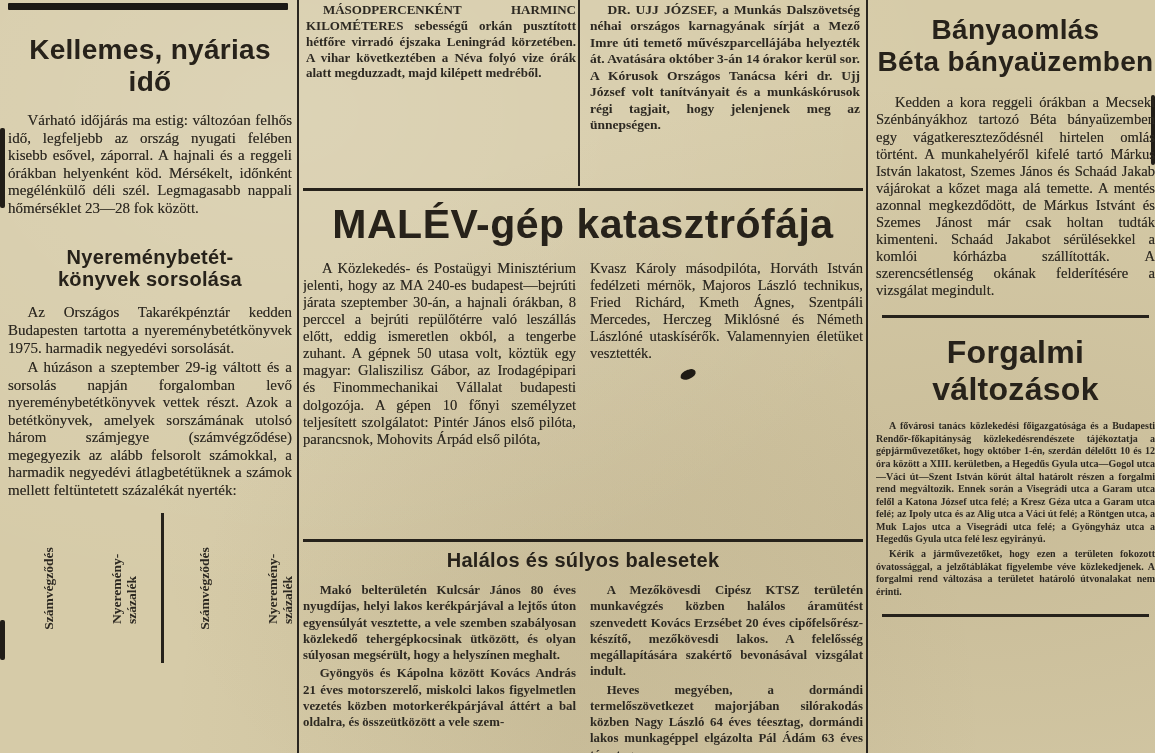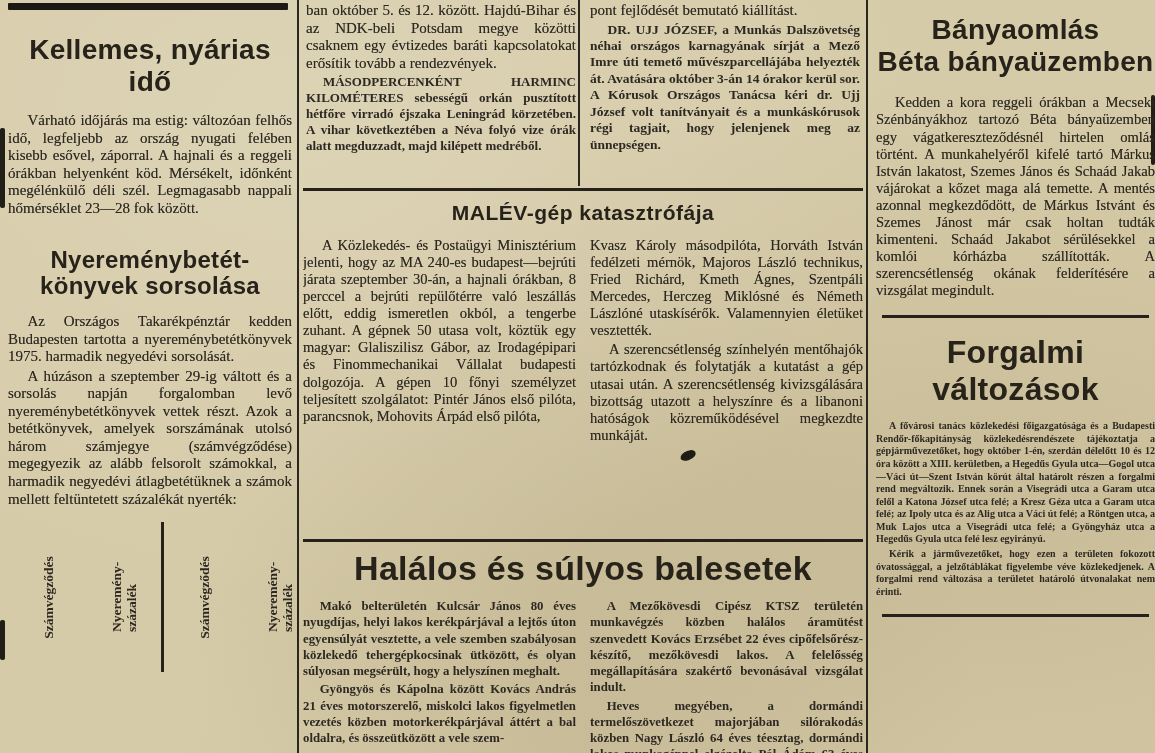--- a/index.html
+++ b/index.html
@@ -17,21 +17,21 @@
   .serif-body p{margin:0 0 2px 0;}
   p.ind{text-indent:1.3em;}
   p.small{font-size:13px;font-weight:bold;line-height:1.22;text-shadow:none;}
   .headline{font-family:"Liberation Sans", sans-serif;font-weight:bold;color:#27221a;text-align:center;letter-spacing:.3px;}
   .pre{white-space:pre-line;}
 
   
   .col-left{position:absolute;left:8px;top:0;width:284px;}
   .topbar{height:7px;background:#1c1915;margin:3px 4px 24px 0;border-radius:1px;}
   .h-weather{font-size:28px;margin:0 0 14px 0;}
-  .h-lottery{font-size:24px;line-height:1.08;margin:30px 0 14px 0;}
+  .h-lottery{font-size:20px;line-height:1.08;margin:30px 0 14px 0;}
   .rot-table{display:flex;align-items:stretch;height:150px;margin-top:14px;}
   .rcell{flex:1;display:flex;align-items:center;justify-content:center;overflow:visible;}
   .rcell.divided{border-left:3px solid #26221b;}
   .rot{transform:rotate(-90deg);transform-origin:center;font-weight:bold;font-size:13.5px;line-height:1.1;white-space:pre-line;width:max-content;text-align:left;}
 
   
   .vrule{position:absolute;top:0;width:2px;background:#2a2620;}
   .vr1{left:297px;height:753px;}
   .vr2{left:578px;height:186px;}
   .vr3{left:866px;height:753px;}
@@ -40,29 +40,29 @@
   .mid-top{position:absolute;left:306px;top:2px;width:556px;height:182px;display:flex;overflow:hidden;}
   .mid-top .c{width:270px;overflow:hidden;}
   .mid-top .c + .c{margin-left:14px;}
 
   .hrule{position:absolute;left:303px;width:560px;height:3px;background:#26221b;}
   .hr-malev{top:188px;}
   .hr-acc{top:539px;}
 
   
   .malev{position:absolute;left:303px;top:197px;width:560px;height:340px;overflow:hidden;}
-  .h-malev{font-size:21px;margin:4px 0 12px 0;letter-spacing:.5px;}
+  .h-malev{font-size:41px;margin:4px 0 12px 0;letter-spacing:.5px;}
   .twocol{display:flex;}
   .twocol .c{width:273px;overflow:hidden;}
   .twocol .c + .c{margin-left:14px;}
   .end-ornament{display:inline-block;width:16px;height:9px;background:#1f1b15;border-radius:60% 40% 55% 45%;transform:rotate(-18deg);margin-left:90px;vertical-align:middle;}
 
   
   .accidents{position:absolute;left:303px;top:547px;width:560px;height:206px;overflow:hidden;}
-  .h-acc{font-size:34px;margin:2px 0 10px 0;}
+  .h-acc{font-size:20px;margin:2px 0 10px 0;}
   .acc-body p{font-size:12.8px;font-weight:bold;line-height:1.27;text-shadow:none;}
 
   
   .col-right{position:absolute;left:876px;top:0;width:279px;height:753px;overflow:hidden;}
   .h-mine{font-size:28px;line-height:1.15;margin:14px 0 16px 0;}
   .h-traffic{font-size:32px;margin:16px 0 12px 0;}
   .rule-right{height:3px;background:#26221b;margin:16px 6px 0 6px;}
   .traffic-body p{font-size:10px;font-weight:bold;line-height:1.26;text-shadow:none;}
 
   
@@ -117,52 +117,49 @@
         <div class="rcell">
           <span class="rot pre">Nyeremény-
 százalék</span>
         </div>
       </div>
     </div>
   </div>
 
   <div class="mid-top">
     <div class="c serif-body">
-      <p>ban október 5. és 12. között. Hajdú-Bihar és az NDK-beli Potsdam megye közötti csaknem egy évtizedes baráti kapcsolatokat erősítik tovább a rendezvények.</p>
       <p class="ind small">MÁSODPERCENKÉNT HARMINC KILOMÉTERES sebességű orkán pusztított hétfőre virradó éjszaka Leningrád körzetében. A vihar következtében a Néva folyó vize órák alatt megduzzadt, majd kilépett medréből.</p>
     </div>
     <div class="c serif-body">
-      <p>pont fejlődését bemutató kiállítást.</p>
       <p class="ind small" style="font-size:13.5px;">DR. UJJ JÓZSEF, a Munkás Dalszövetség néhai országos karnagyának sírját a Mező Imre úti temető művészparcellájába helyezték át. Avatására október 3-án 14 órakor kerül sor. A Kórusok Országos Tanácsa kéri dr. Ujj József volt tanítványait és a munkáskórusok régi tagjait, hogy jelenjenek meg az ünnepségen.</p>
     </div>
   </div>
 
   <div class="malev">
     <h1 class="headline h-malev">MALÉV-gép katasztrófája</h1>
     <div class="twocol serif-body" style="font-size:14.6px;">
       <div class="c">
         <p class="ind">A Közlekedés- és Postaügyi Minisztérium jelenti, hogy az MA 240-es budapest—bejrúti járata szeptember 30-án, a hajnali órákban, 8 perccel a bejrúti repülőtérre való leszállás előtt, eddig ismeretlen okból, a tengerbe zuhant. A gépnek 50 utasa volt, köztük egy magyar: Glaliszilisz Gábor, az Irodagépipari és Finommechanikai Vállalat budapesti dolgozója. A gépen 10 főnyi személyzet teljesített szolgálatot: Pintér János első pilóta, parancsnok, Mohovits Árpád első pilóta,</p>
       </div>
       <div class="c">
         <p>Kvasz Károly másodpilóta, Horváth István fedélzeti mérnök, Majoros László technikus, Fried Richárd, Kmeth Ágnes, Szentpáli Mercedes, Herczeg Miklósné és Németh Lászlóné utaskísérők. Valamennyien életüket vesztették.</p>
-        <p class="ind">A szerencsétlenség színhelyén mentőhajók tartózkodnak és folytatják a kutatást a gép utasai után. A szerencsétlenség kivizsgálására bizottság utazott a helyszínre és a libanoni hatóságok közreműködésével megkezdte munkáját.</p>
         <span class="end-ornament"></span>
       </div>
     </div>
   </div>
 
   <div class="accidents">
     <h1 class="headline h-acc">Halálos és súlyos balesetek</h1>
     <div class="twocol serif-body acc-body">
       <div class="c">
         <p class="ind">Makó belterületén Kulcsár János 80 éves nyugdíjas, helyi lakos kerékpárjával a lejtős úton egyensúlyát vesztette, a vele szemben szabályosan közlekedő tehergépkocsinak ütközött, és olyan súlyosan megsérült, hogy a helyszínen meghalt.</p>
         <p class="ind">Gyöngyös és Kápolna között Kovács András 21 éves motorszerelő, miskolci lakos figyelmetlen vezetés közben motorkerékpárjával áttért a bal oldalra, és összeütközött a vele szem-</p>
       </div>
       <div class="c">
-        <p class="ind">A Mezőkövesdi Cipész KTSZ területén munkavégzés közben halálos áramütést szenvedett Kovács Erzsébet 22 éves cipőfelsőrész-készítő, mezőkövesdi lakos. A felelősség megállapítására szakértő bevonásával vizsgálat indult.</p>
+        <p class="ind">A Mezőkövesdi Cipész KTSZ területén munkavégzés közben halálos áramütést szenvedett Kovács Erzsébet 20 éves cipőfelsőrész-készítő, mezőkövesdi lakos. A felelősség megállapítására szakértő bevonásával vizsgálat indult.</p>
         <p class="ind">Heves megyében, a dormándi termelőszövetkezet majorjában silórakodás közben Nagy László 64 éves téesztag, dormándi lakos munkagéppel elgázolta Pál Ádám 63 éves téesztag,</p>
       </div>
     </div>
   </div>
 
   <div class="col-right">
     <div>
       <h1 class="headline h-mine pre">Bányaomlás
 Béta bányaüzemben</h1>
       <div class="serif-body" style="font-size:14.6px;">

